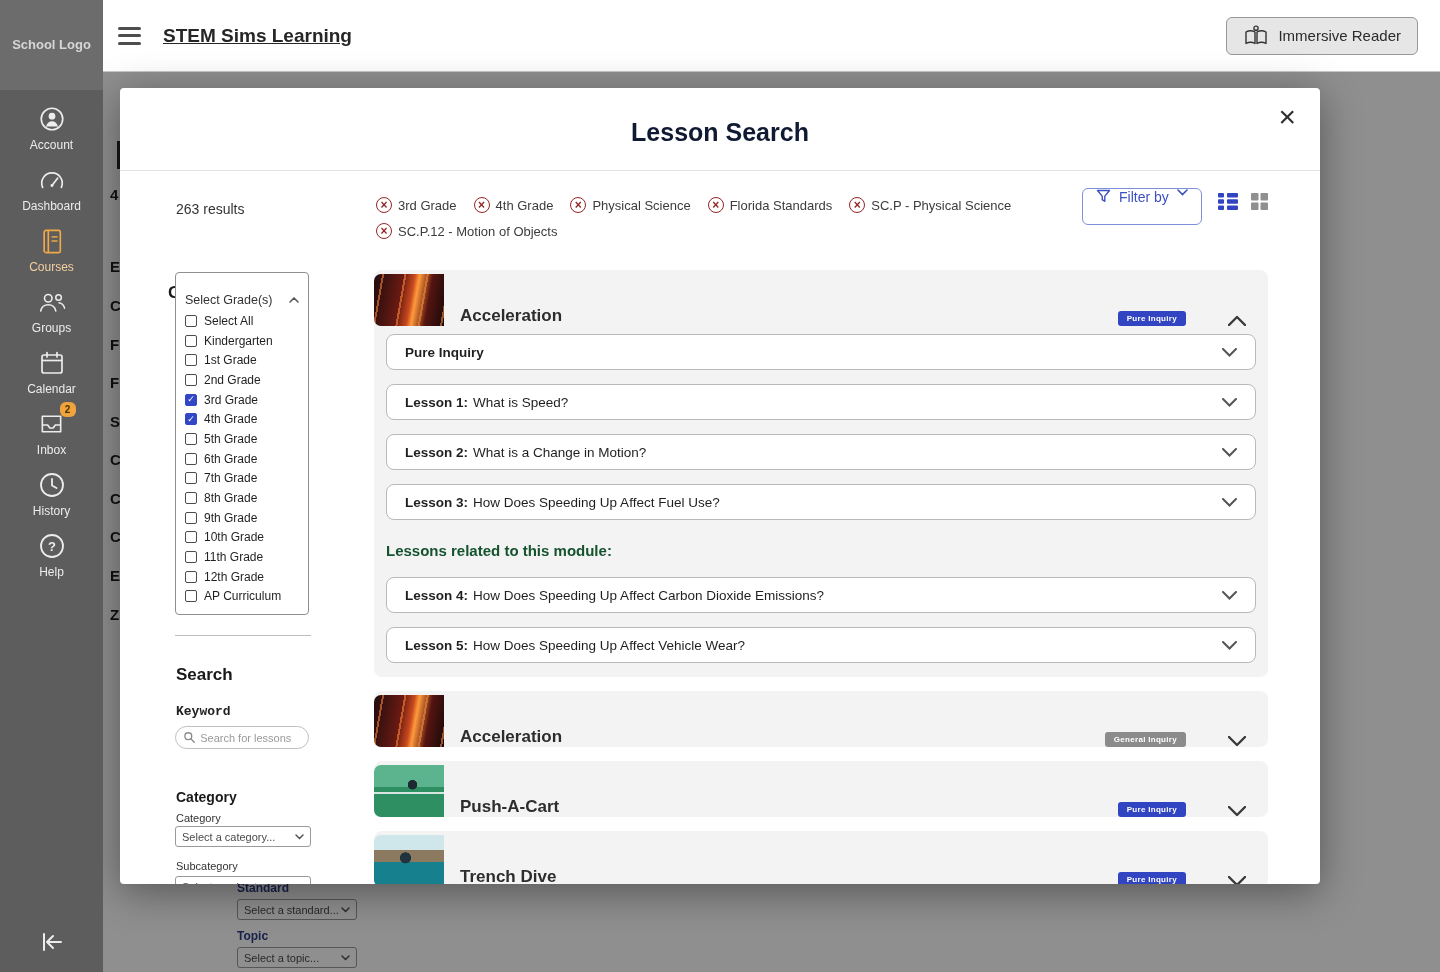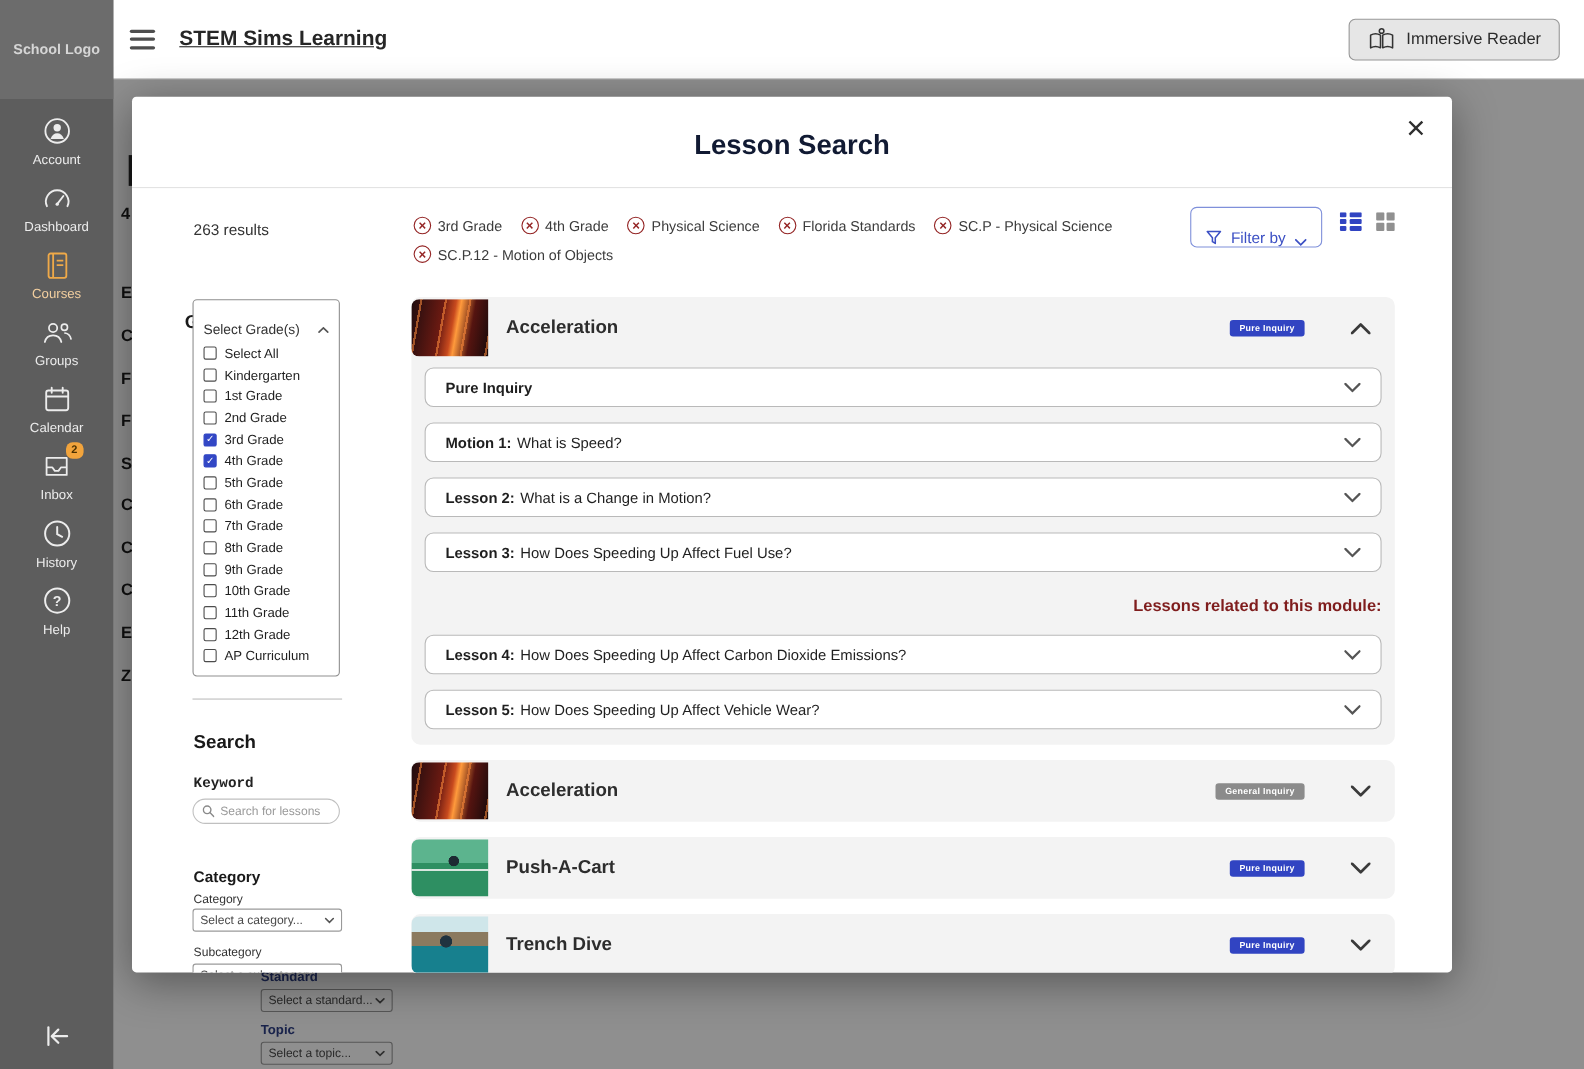--- a/index.html
+++ b/index.html
@@ -38,21 +38,21 @@
   .modal { position:absolute; left:120px; top:88px; width:1200px; height:796px; background:#fff; border-radius:4px; box-shadow:0 8px 40px rgba(0,0,0,.4); z-index:20; overflow:hidden; }
   .modal-close { position:absolute; top:14px; right:24px; font-size:30px; color:#2f2f2f; background:none; border:none; cursor:pointer; line-height:1; }
   .modal-title { position:absolute; top:30px; left:0; width:100%; text-align:center; font-size:25px; font-weight:bold; color:#111a33; }
   .modal-divider { position:absolute; top:82px; left:0; width:100%; border-top:1px solid #e3e3e3; }
   .results-count { position:absolute; left:56px; top:113px; font-size:14px; color:#333; }
 
   .chips { position:absolute; left:256px; top:109px; width:668px; display:flex; flex-wrap:wrap; column-gap:17px; row-gap:10px; }
   .chip { display:inline-flex; align-items:center; gap:6px; font-size:13px; color:#3c3c3c; }
   .chip-x { width:16px; height:16px; border:1.6px solid #942525; border-radius:50%; color:#942525; display:flex; align-items:center; justify-content:center; font-size:12px; font-weight:bold; line-height:1; cursor:pointer; flex:none; }
 
-  .filter-by { position:absolute; left:962px; top:100px; height:37px; padding:0 13px; display:flex; align-items:flex-end; gap:8px; background:#fff; border:1px solid #7f90da; border-radius:6px; color:#3c50c4; font-size:14px; cursor:pointer; }
+  .filter-by { position:absolute; left:962px; top:100px; height:37px; padding:0 13px; display:flex; align-items:flex-start; gap:8px; background:#fff; border:1px solid #7f90da; border-radius:6px; color:#3c50c4; font-size:14px; cursor:pointer; }
   .view-toggle { position:absolute; left:1098px; top:105px; display:flex; gap:13px; align-items:center; }
   .view-btn { background:none; border:none; cursor:pointer; padding:0; display:flex; }
 
   
   .grade-heading { position:absolute; left:48px; top:154px; font-size:17px; font-weight:bold; color:#191919;margin-top:41px; }
   .grade-box { position:absolute; left:55px; top:184px; width:134px; border:1px solid #8f8f8f; border-radius:4px; background:#fff; padding:20px 0 8px; }
   .grade-box-head { display:flex; align-items:center; justify-content:space-between; padding:0 9px 4px; font-size:12.5px; color:#333; cursor:pointer; }
   .grade-opt { display:flex; align-items:center; gap:7px; padding:0 9px; height:19.7px; font-size:12px; color:#1f1f1f; cursor:pointer; }
   .cb { width:12px; height:12px; border:1.4px solid #4c4c4c; border-radius:2px; background:#fff; flex:none; display:flex; align-items:center; justify-content:center; font-size:9px; color:#fff; line-height:1; }
   .cb.checked { background:#3247c5; border-color:#3247c5; }
@@ -69,21 +69,21 @@
   .cat-label { position:absolute; left:56px; top:724px; font-size:11px; color:#333; }
   .cat-select { position:absolute; left:55px; top:738px; width:136px; }
   .subcat-label { position:absolute; left:56px; top:772px; font-size:11px; color:#333; }
   .subcat-select { position:absolute; left:55px; top:788px; width:136px; }
   .mini-select { height:21px; background:#fff; border:1px solid #9a9a9a; border-radius:3px; display:flex; align-items:center; justify-content:space-between; padding:0 6px; font-size:11px; color:#4a4a4a; cursor:pointer; }
   .mini-select .val { overflow:hidden; white-space:nowrap; text-overflow:ellipsis; }
 
   
   .results { position:absolute; left:254px; top:182px; width:894px; display:flex; flex-direction:column; gap:14px; }
   .card { background:#f3f3f3; border-radius:8px; }
-  .card-head { display:flex; align-items:center; height:56px; padding-right:22px; cursor:pointer; }
+  .card-head { display:flex; align-items:flex-end; height:56px; padding-right:22px; cursor:pointer; }
   .thumb { width:70px; height:52px; border-radius:7px 0 0 7px; margin-right:16px; flex:none; }
   .thumb-accel { background:
       repeating-linear-gradient(100deg, transparent 0 8px, rgba(255,140,60,.55) 8px 10px, transparent 10px 22px),
       linear-gradient(100deg,#1f0c0e 0%,#6b1a12 38%,#c84a1e 52%,#ff9a3c 58%,#551410 75%,#170a0b 100%); }
   .thumb-court { background:
       radial-gradient(circle at 55% 38%, #1d2a33 0 9%, transparent 10%),
       linear-gradient(180deg, transparent 0 52%, rgba(245,245,245,.85) 52% 56%, transparent 56%),
       linear-gradient(180deg,#5cb48e 0 42%,#2e8f62 42%); }
   .thumb-ocean { background:
       radial-gradient(circle at 45% 44%, #20333f 0 11%, transparent 12%),
@@ -92,21 +92,21 @@
   .badge { font-size:8px; font-weight:bold; color:#fff; padding:3px 9px; border-radius:3px; white-space:nowrap; letter-spacing:.3px; }
   .badge-blue { background:#3144c2; }
   .badge-gray { background:#8b8b8b; }
   .chev { margin-left:42px; flex:none; display:flex; }
   .chev.up svg { transform:rotate(180deg); }
   .card-body { padding:8px 12px 0; }
   .lrow { background:#fff; border:1px solid #b9b9b9; border-radius:8px; height:36px; display:flex; align-items:center; padding:0 18px; margin-bottom:14px; font-size:13.5px; color:#1f1f1f; cursor:pointer; }
   .lrow .bold { font-weight:bold; }
   .lrow .txt { margin-left:5px; }
   .flex1 { flex:1; }
-  .related-heading { font-size:15px; font-weight:bold; color:#7f1d1d; margin:22px 0 18px;text-align:right; }
+  .related-heading { font-size:15px; font-weight:bold; color:#14532d; margin:22px 0 18px; }
 </style>
 </head>
 <body>
 
 <div class="app">
 
   <div class="bg-layer">
     <div class="edge-bar"></div>
     <span class="edge-frag" style="top:186px">4</span>
     <span class="edge-frag" style="top:258px">E</span>
@@ -441,21 +441,21 @@
         <div class="card-body">
           <div class="lrow">
             <span class="bold">Pure Inquiry</span>
               <span class="txt"></span>
               <span class="flex1"></span>
             <svg width="15" height="9" viewBox="0 0 15 9">
                 <path d="M1 1l6.5 6.5L14 1" fill="none" stroke="#555" stroke-width="2" stroke-linecap="round"></path>
               </svg>
           </div>
           <div class="lrow">
-            <span class="bold">Motion 1:</span>
+            <span class="bold">Lesson 1:</span>
               <span class="txt">What is Speed?</span>
               <span class="flex1"></span>
             <svg width="15" height="9" viewBox="0 0 15 9">
                 <path d="M1 1l6.5 6.5L14 1" fill="none" stroke="#555" stroke-width="2" stroke-linecap="round"></path>
               </svg>
           </div>
           <div class="lrow">
             <span class="bold">Lesson 2:</span>
               <span class="txt">What is a Change in Motion?</span>
               <span class="flex1"></span>

